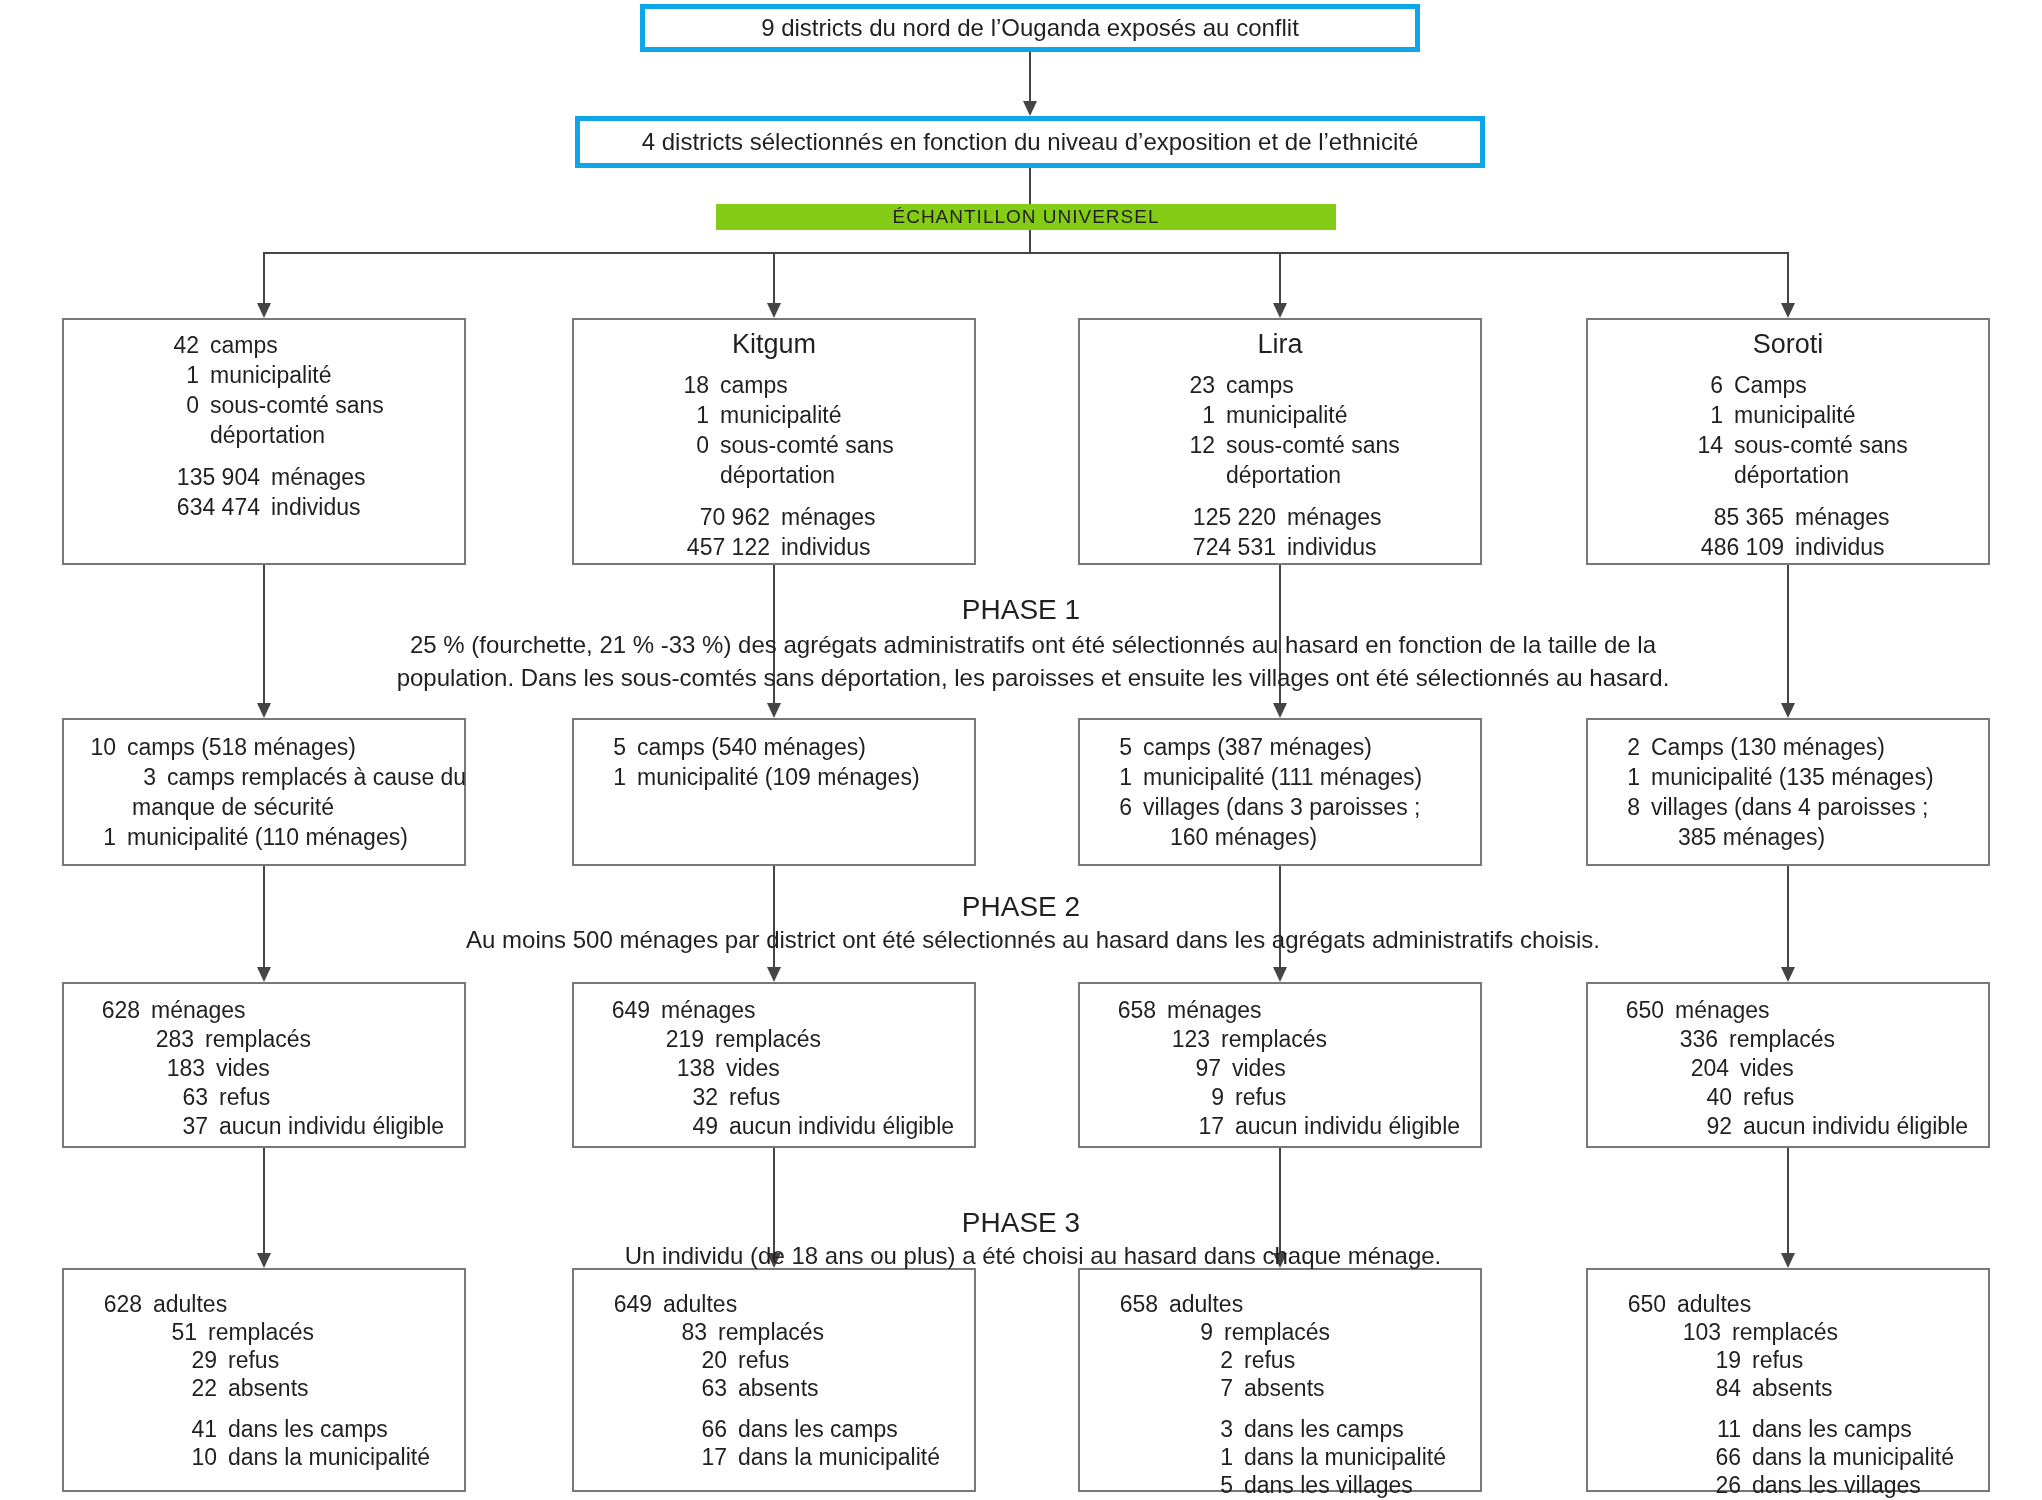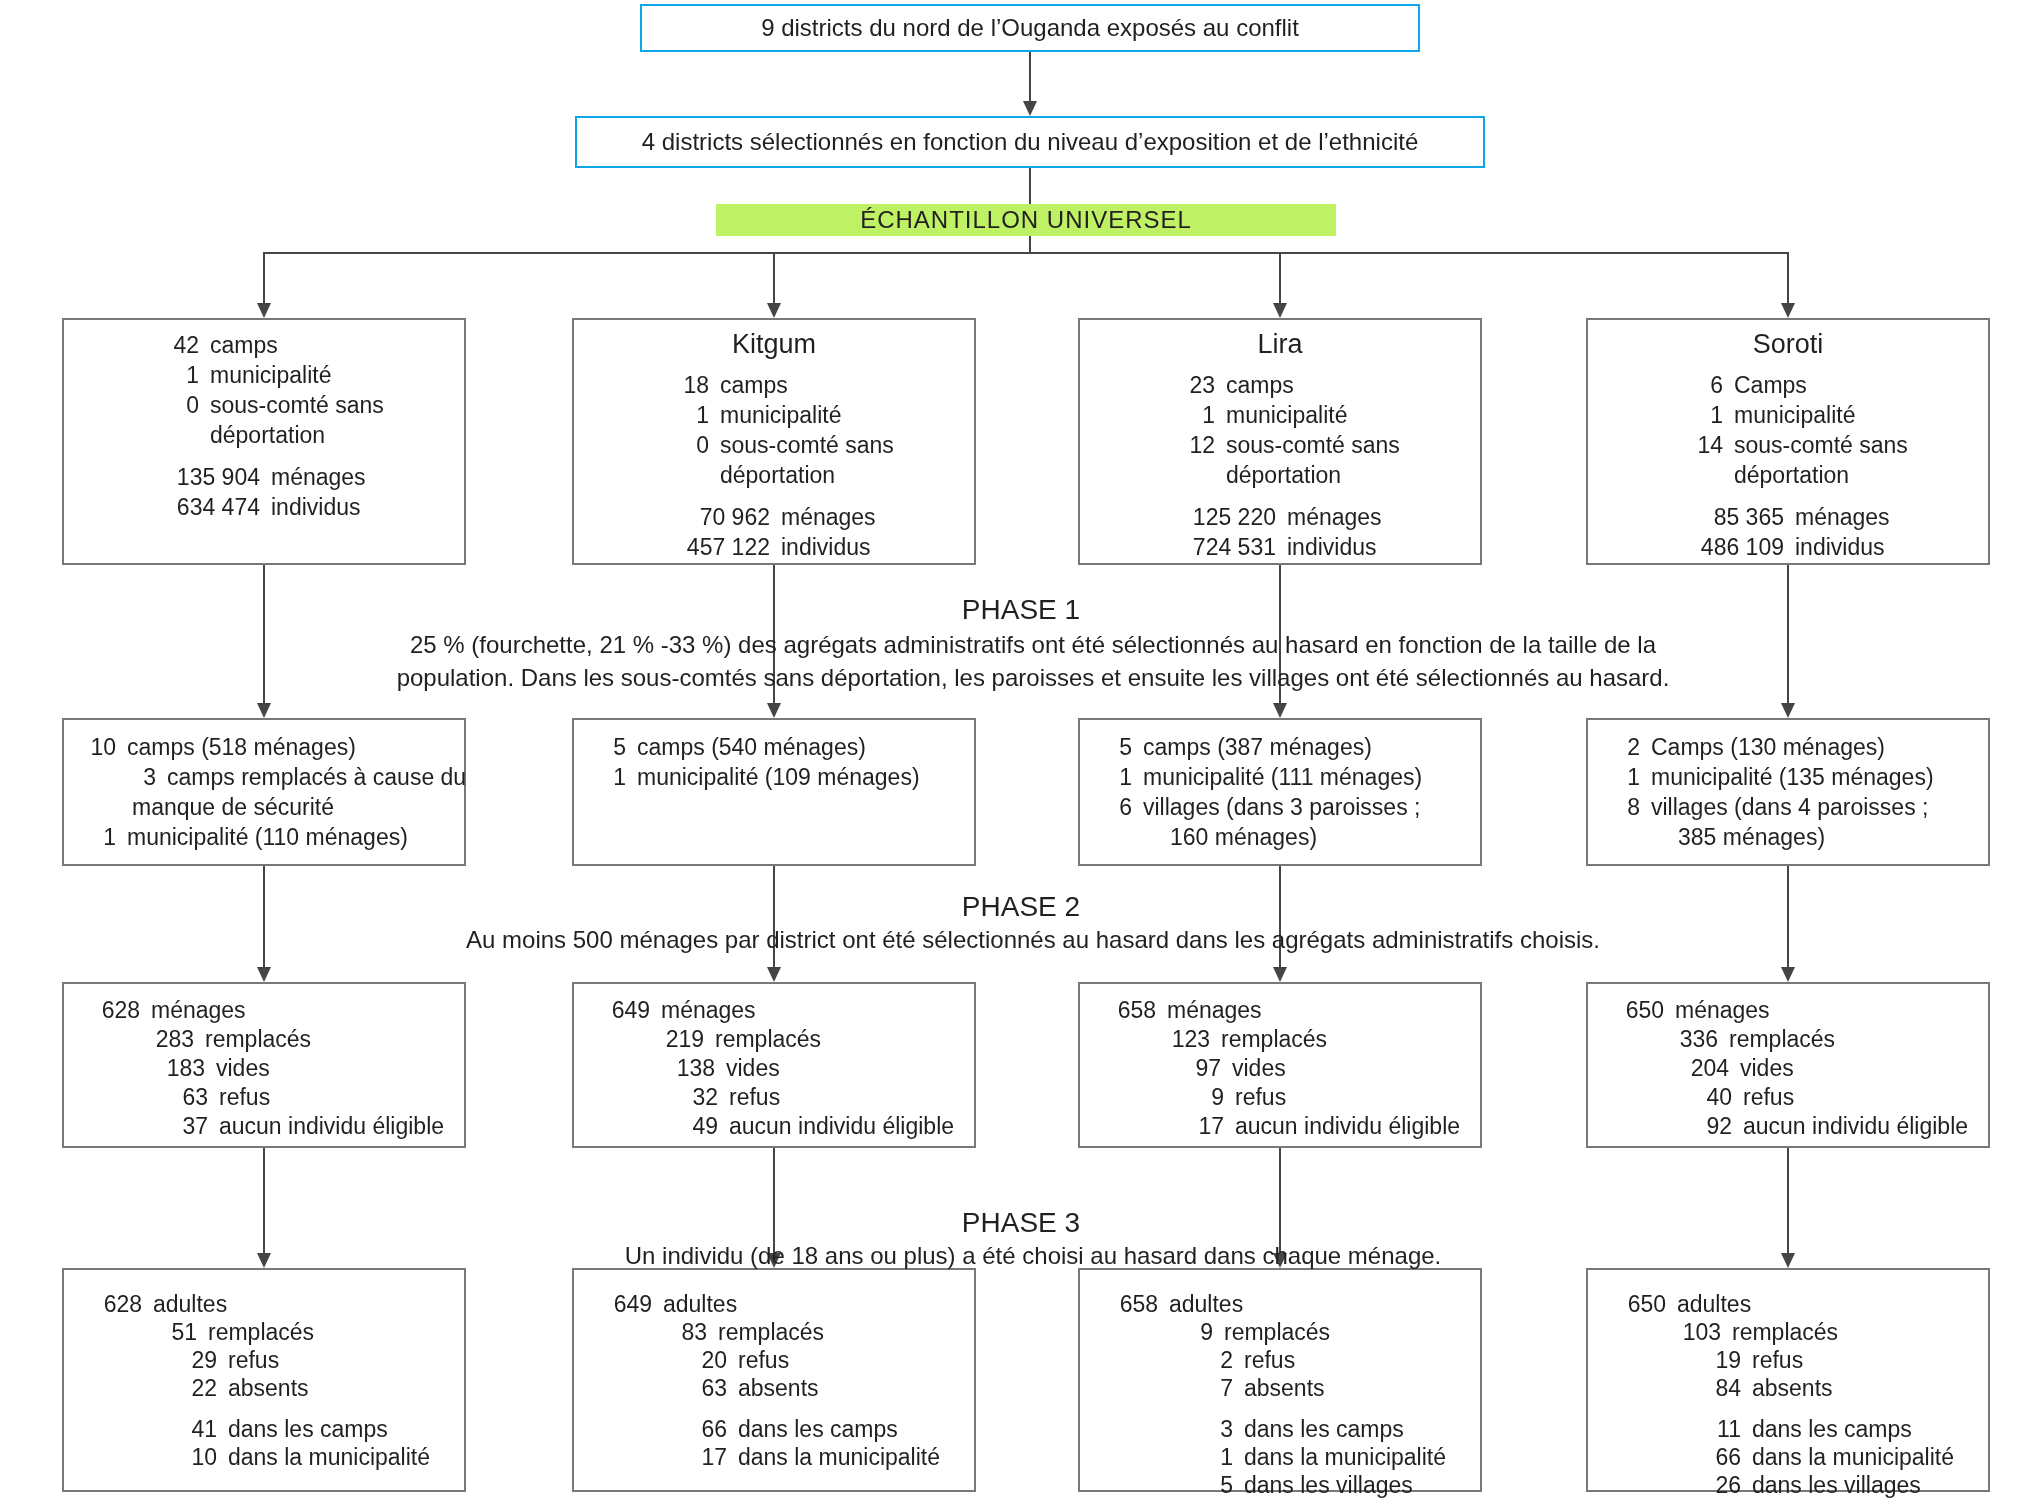--- a/index.html
+++ b/index.html
@@ -6,27 +6,27 @@
   .canvas{
     position:relative;width:2042px;height:1500px;background:#fff;
     font-family:"Liberation Sans",sans-serif;color:#231f20;overflow:hidden;
   }
   
   .vline{position:absolute;width:2px;background:#454547;z-index:1;}
   .hline{position:absolute;height:2px;background:#454547;z-index:1;}
   .ahead{position:absolute;width:0;height:0;border-left:7px solid transparent;
          border-right:7px solid transparent;border-top:15px solid #454547;z-index:1;}
   
-  .tbox{position:absolute;border:2px solid #0ea5e9;background:#fff;z-index:2;
+  .tbox{position:absolute;border:5px solid #0ea5e9;background:#fff;z-index:2;
         display:flex;align-items:center;justify-content:center;
         font-size:24px;text-align:center;box-sizing:border-box;}
   .tbox1{left:640px;top:4px;width:780px;height:48px;}
   .tbox2{left:575px;top:116px;width:910px;height:52px;}
   .universal{position:absolute;left:716px;top:204px;width:620px;text-align:center;
-             font-size:24px;letter-spacing:1px;background:#bef264;z-index:2;padding:2px 0;}
+             font-size:19px;letter-spacing:1px;background:#84cc16;z-index:2;padding:2px 0;}
   
   .phase-title{position:absolute;left:0;width:2042px;text-align:center;font-size:28px;z-index:3;}
   .phase-desc{position:absolute;left:12px;width:2042px;text-align:center;font-size:24px;
               line-height:33px;z-index:3;}
   .pt1{top:594px;} .pd1{top:628px;}
   .pt2{top:891px;} .pd2{top:923px;}
   .pt3{top:1207px;} .pd3{top:1239px;}
   
   .box{position:absolute;width:404px;border:2px solid #77787b;background:#fff;
        box-sizing:border-box;z-index:2;font-size:23px;}

